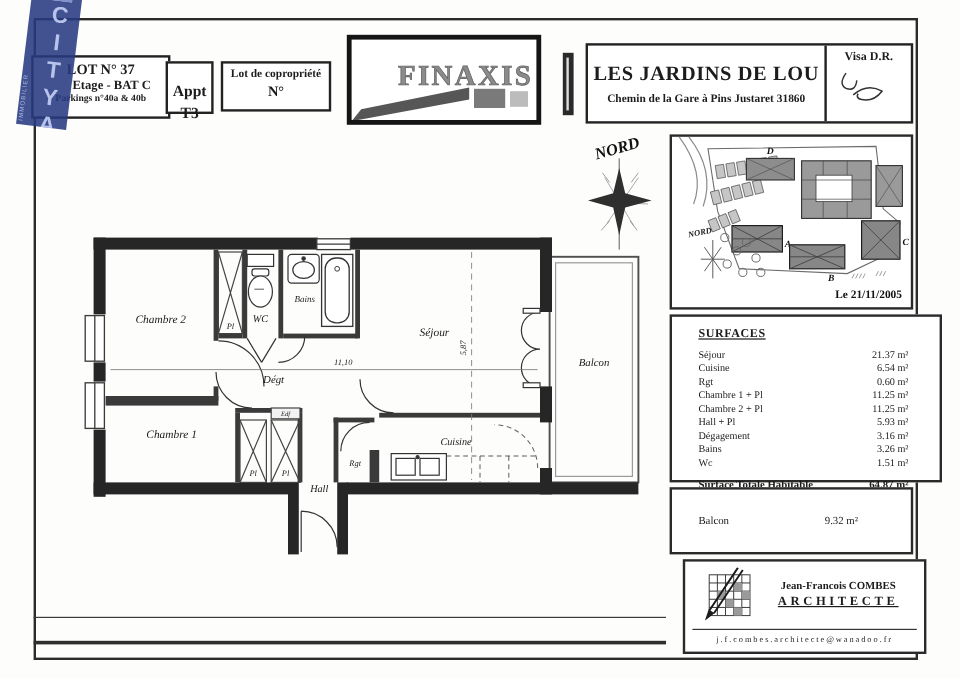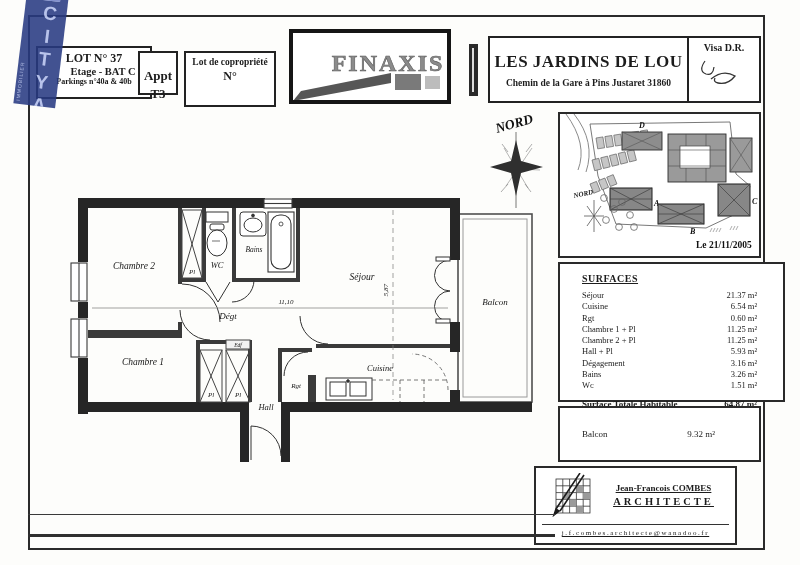--- a/index.html
+++ b/index.html
@@ -1,27 +1,27 @@
 <!DOCTYPE html>
 <html><head>
 <meta charset="utf-8">
 <style>
   html,body{margin:0;padding:0;background:#e9e9e6;}
   .page{position:relative;width:800px;height:565px;background:#fdfdfb;overflow:hidden;
         font-family:"Liberation Serif", serif;color:#1c1c1c;}
   .frame{position:absolute;left:28px;top:15px;width:733px;height:531px;border:2px solid #2b2b2b;}
   .box{position:absolute;border:2px solid #222;background:#fff;box-sizing:border-box;text-align:center;}
   
-  .lot-box{left:36px;top:46px;width:116px;height:53px;padding-top:3px;}
+  .lot-box{left:26px;top:46px;width:116px;height:53px;padding-top:3px;}
   .lot-box .l1{font-weight:bold;font-size:12px;}
   .lot-box .l2{font-weight:bold;font-size:10.5px;padding-left:18px;}
   .lot-box .l3{font-weight:bold;font-size:8px;}
   .appt-box{left:138px;top:51px;width:40px;height:44px;padding-top:14px;}
   .appt-box div{font-weight:bold;font-size:13px;line-height:18px;}
-  .copro-box{left:184px;top:51px;width:92px;height:56px;padding-top:4px;}
+  .copro-box{left:184px;top:51px;width:92px;height:42px;padding-top:4px;}
   .copro-box .l1{font-weight:bold;font-size:9.5px;}
   .copro-box .l2{font-weight:bold;font-size:12px;margin-top:2px;}
   .finaxis-box{left:289px;top:29px;width:162px;height:75px;border:4px solid #151515;}
   .finaxis-tab{position:absolute;left:469px;top:44px;width:9px;height:52px;background:#2a2a2a;}
   .finaxis-tab:after{content:"";position:absolute;left:3px;top:4px;width:2px;height:44px;background:#ddd;}
   .title-box{left:488px;top:36px;width:273px;height:67px;display:flex;text-align:left;}
   .title-main{flex:1;display:flex;flex-direction:column;justify-content:center;align-items:center;text-align:right;}
   .title-main .t{font-weight:bold;font-size:17px;letter-spacing:.5px;}
   .title-main .a{font-weight:bold;font-size:9.5px;margin-top:6px;}
   .visa-cell{width:70px;border-left:2px solid #222;text-align:center;padding-top:4px;}
@@ -31,21 +31,21 @@
   .surf-box{left:558px;top:262px;width:227px;height:140px;border:2px solid #2a2a2a;text-align:left;padding:7px 0 0 0;}
   .surf-title{font-weight:bold;font-size:10px;text-decoration:underline;letter-spacing:.5px;margin:2px 0 6px 22px;}
   .surf-row{display:flex;font-size:8.5px;line-height:11.3px;padding:0 26px 0 22px;}
   .surf-row .val{margin-left:auto;}
   .surf-total{display:flex;font-size:9px;font-weight:bold;margin-top:7px;padding:0 26px 0 22px;gap:22px;}
   .surf-total .lbl{text-decoration:underline;}
   .surf-total .val{margin-left:auto;}
   .balcon-box{left:558px;top:406px;width:203px;height:56px;border:2px solid #2a2a2a;display:flex;align-items:center;text-align:left;}
   .balcon-box .lbl{font-size:9px;margin-left:22px;}
   .balcon-box .val{font-size:9px;margin-left:auto;margin-right:44px;}
-  .arch-box{left:534px;top:466px;width:203px;height:79px;border:2px solid #2a2a2a;text-decoration:underline;}
+  .arch-box{left:569px;top:466px;width:203px;height:79px;border:2px solid #2a2a2a;}
   .arch-top{display:flex;align-items:center;height:54px;}
   .arch-logo{margin-left:14px;}
   .arch-names{flex:1;text-align:center;}
   .arch-name{font-weight:bold;font-size:9px;}
   .arch-title{font-weight:bold;font-size:10.5px;letter-spacing:3px;text-decoration:underline;margin-top:3px;}
   .arch-div{border-top:1.5px solid #333;margin:2px 6px 0 6px;}
   .arch-email{font-size:7px;letter-spacing:1.6px;text-align:center;margin-top:4px;}
   
   .rule-top{position:absolute;left:28px;top:514px;width:527px;border-top:1.2px solid #3a3a3a;}
   .disclaimer{position:absolute;left:33px;top:519px;width:520px;font-size:7.6px;font-weight:bold;

